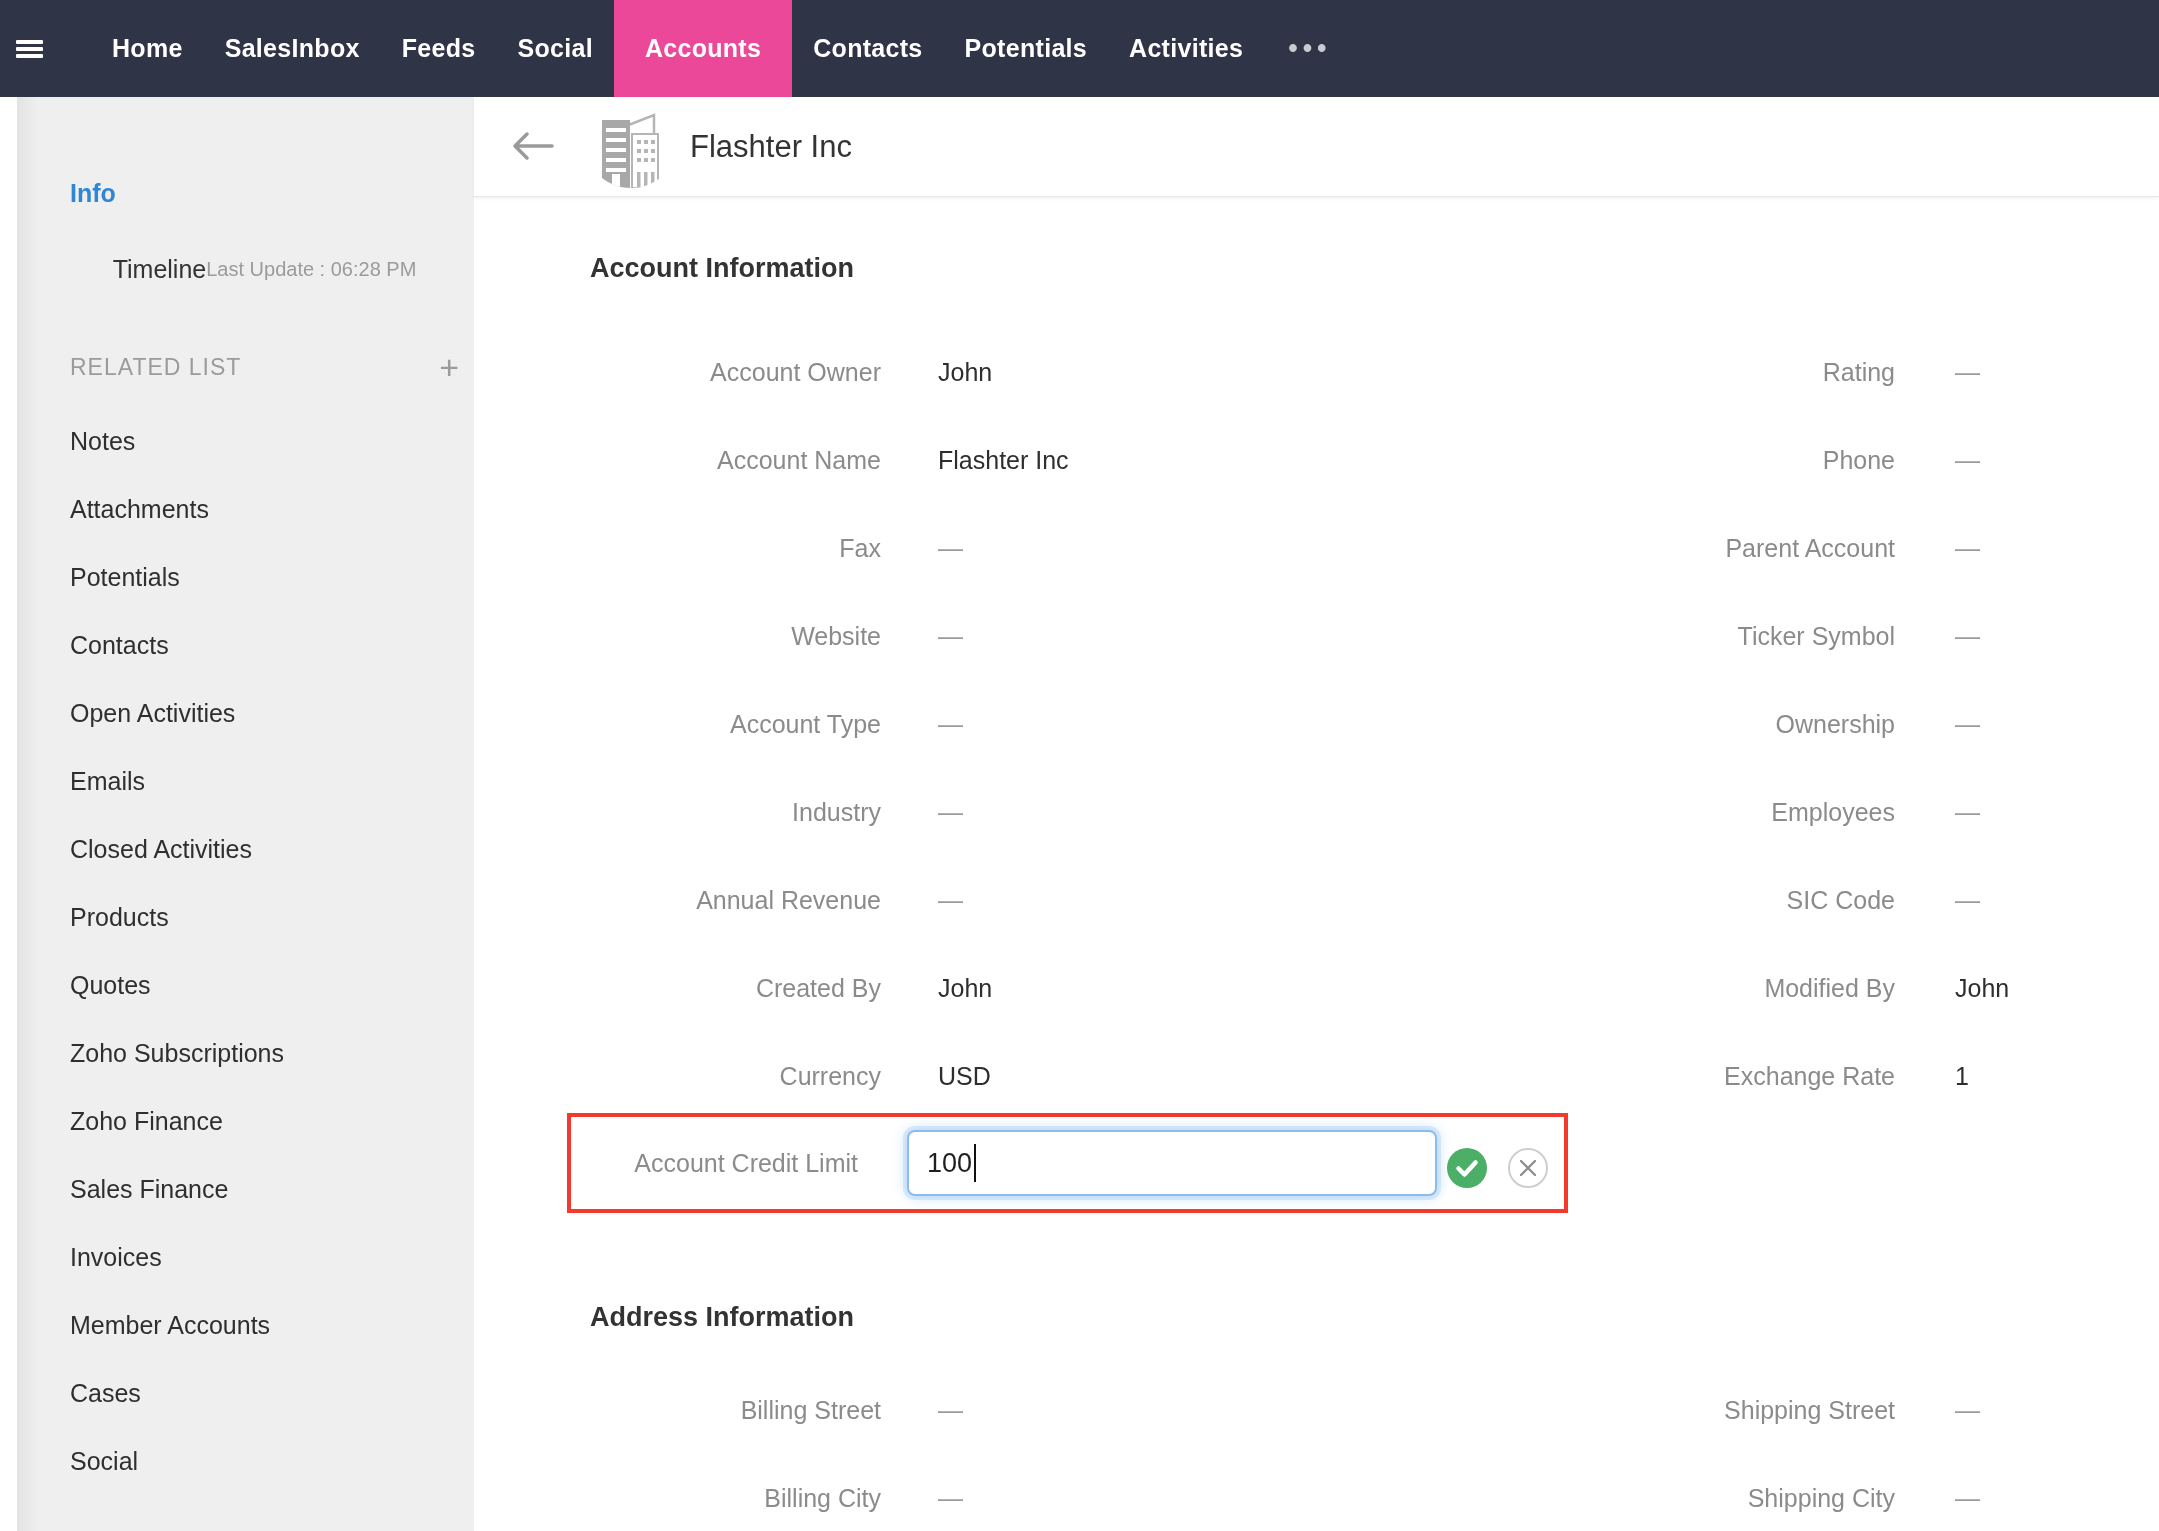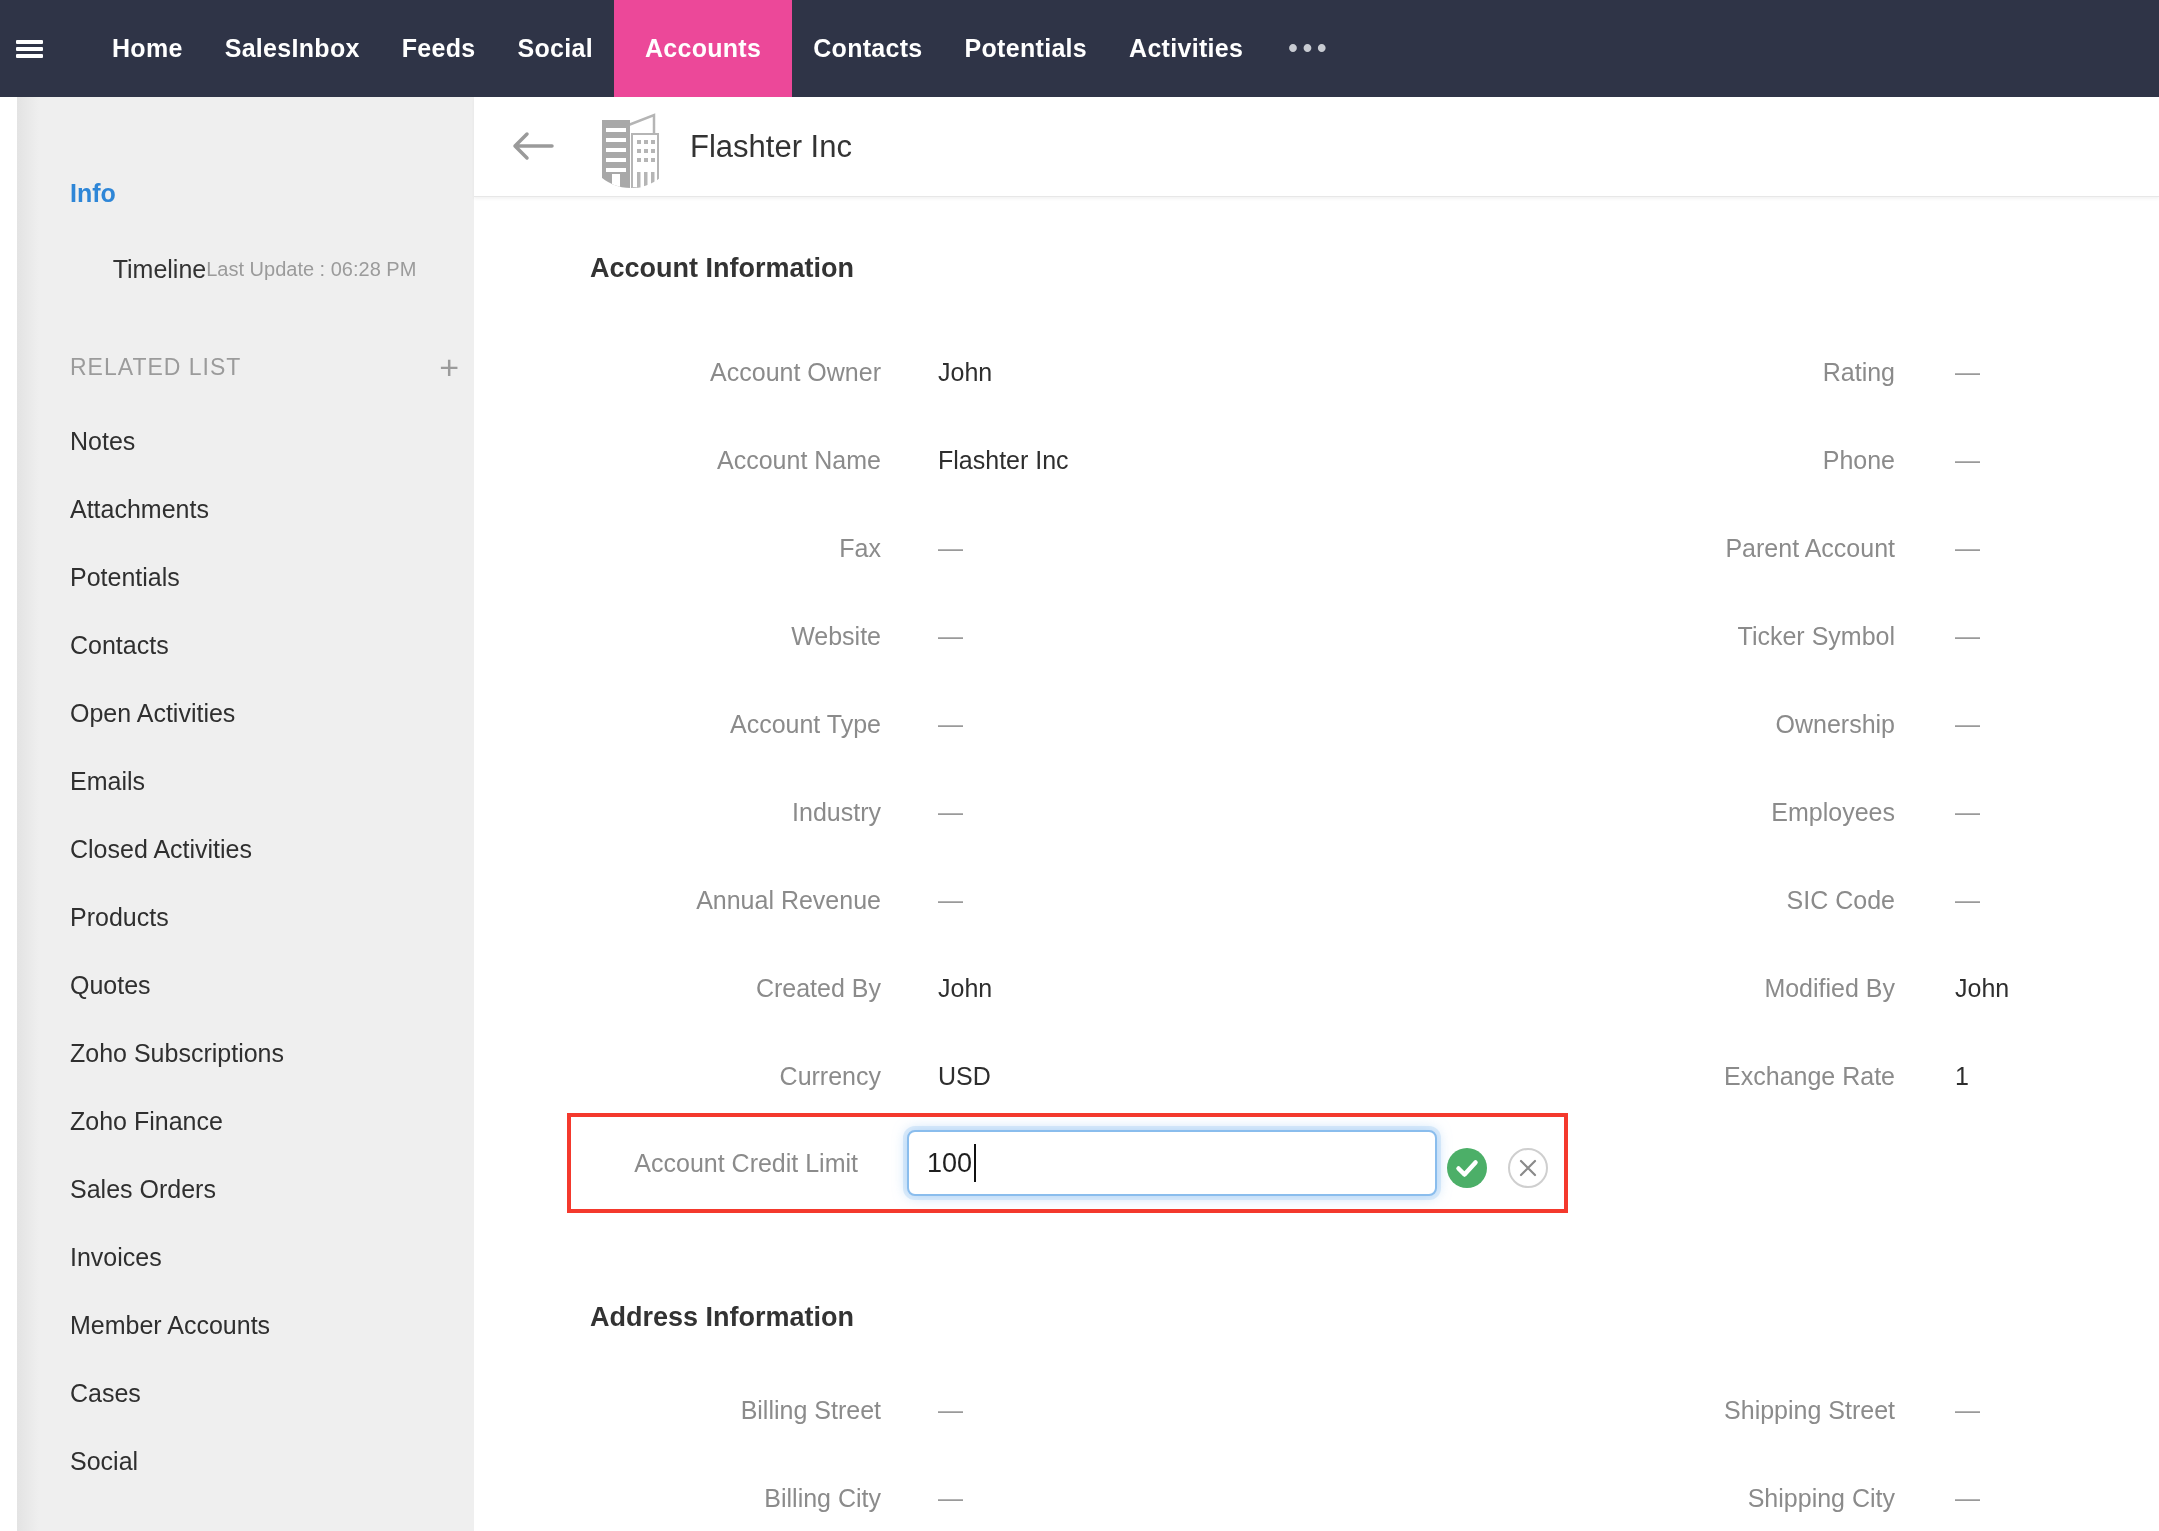--- a/index.html
+++ b/index.html
@@ -120,21 +120,21 @@
       <div class="side-item">Attachments</div>
       <div class="side-item">Potentials</div>
       <div class="side-item">Contacts</div>
       <div class="side-item">Open Activities</div>
       <div class="side-item">Emails</div>
       <div class="side-item">Closed Activities</div>
       <div class="side-item">Products</div>
       <div class="side-item">Quotes</div>
       <div class="side-item">Zoho Subscriptions</div>
       <div class="side-item">Zoho Finance</div>
-      <div class="side-item">Sales Orders</div>
+      <div class="side-item">Sales Finance</div>
       <div class="side-item">Invoices</div>
       <div class="side-item">Member Accounts</div>
       <div class="side-item">Cases</div>
       <div class="side-item">Social</div>
     </div>
   </div>
   <div class="collapse-handle">‹</div>
 
   <div class="content">
 

